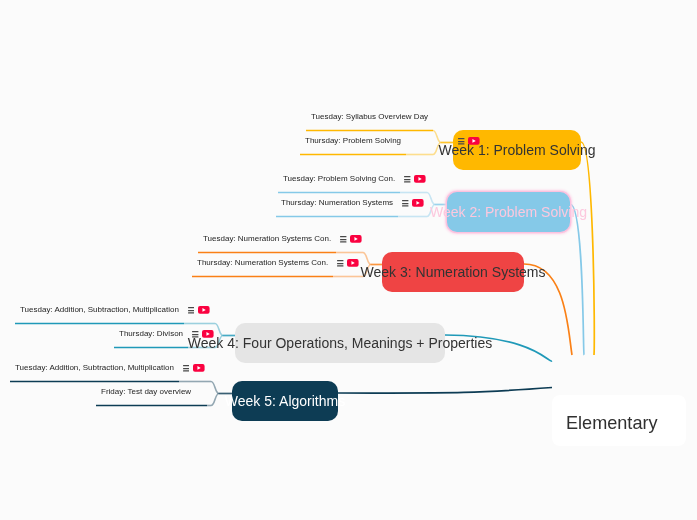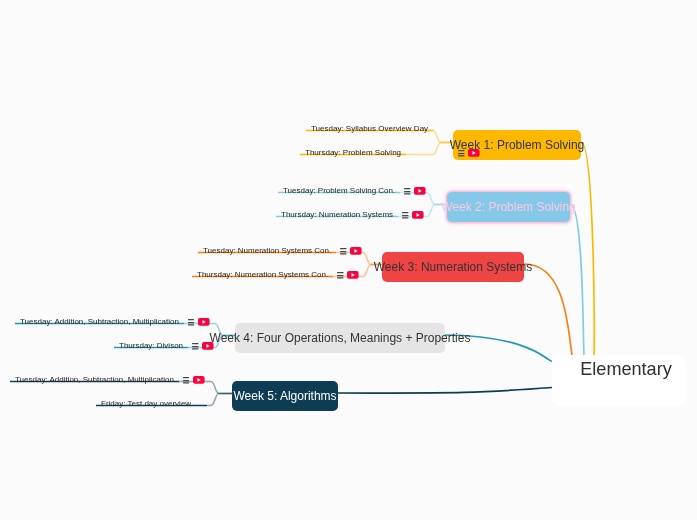--- a/index.html
+++ b/index.html
@@ -1,26 +1,26 @@
 <!DOCTYPE html>
 <html><head>
 <meta charset="utf-8">
 <style>
   html,body{margin:0;padding:0;}
   body{width:697px;height:520px;background:#fbfbfb;-webkit-font-smoothing:antialiased;
        font-family:"Liberation Sans",sans-serif;overflow:hidden;position:relative;}
   #canvas{position:absolute;left:0;top:0;width:697px;height:520px;transform:translateZ(0);}
   svg#links{position:absolute;left:0;top:0;width:697px;height:520px;}
-  .leaf{position:absolute;display:flex;align-items:flex-end;height:20px;}
+  .leaf{position:absolute;display:flex;align-items:flex-start;height:20px;}
   .leaf-text{font-size:8px;color:#242424;white-space:nowrap;line-height:1;}
   .icons{display:flex;align-items:center;gap:3.5px;padding-left:9px;}
-  .week{position:absolute;border-radius:5px;display:flex;align-items:center;
-        justify-content:center;white-space:nowrap;height:30px;font-size:12px;}
+  .week{position:absolute;border-radius:10px;display:flex;align-items:center;
+        justify-content:center;white-space:nowrap;height:40px;font-size:14px;}
   .center{position:absolute;background:#fff;border-radius:8px;
-          display:flex;justify-content:center;padding-left:14px;padding-top:4px;box-sizing:border-box;}
+          display:flex;flex-direction:column;justify-content:center;padding-left:14px;padding-top:4px;box-sizing:border-box;margin-top:40px;}
     .center .ln{font-size:18.1px;color:#303030;line-height:20px;white-space:nowrap;}
 </style>
 </head>
 <body>
 
 <div id="canvas">
   <svg id="links" viewBox="0 0 697 520">
       <path d="M 306 130.5 L 433 130.5" fill="none" stroke="#ffb800" stroke-width="1.7"></path>
       <path d="M 433 130.5 C 437.2 130.5 436.8 142.5 441 142.5" fill="none" stroke="#ffb800" stroke-width="1.6" opacity="0.44"></path>
       <path d="M 300 154.5 L 406 154.5" fill="none" stroke="#ffb800" stroke-width="1.7"></path>

